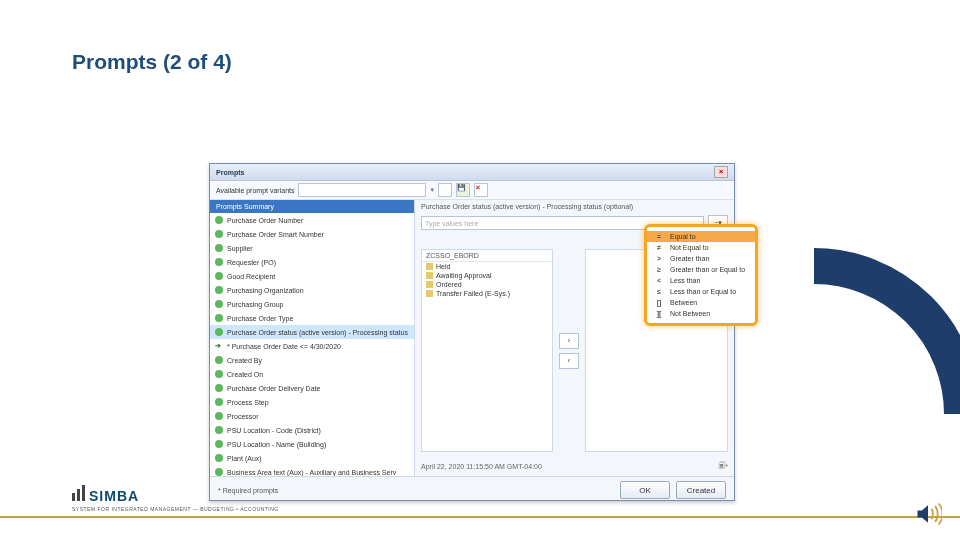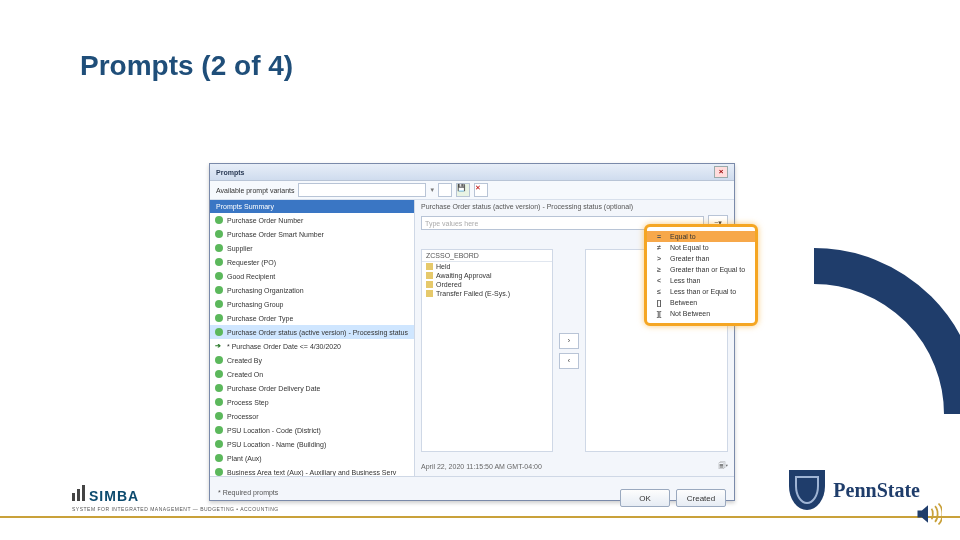--- a/index.html
+++ b/index.html
@@ -1,17 +1,17 @@
 <!DOCTYPE html>
 <html><head>
 <meta charset="utf-8">
 <style>
   html,body{margin:0;padding:0;width:960px;height:540px;font-family:Arial,Helvetica,sans-serif;background:#fff;overflow:hidden}
   .slide{position:relative;width:960px;height:540px}
-  .title{position:absolute;left:80px;top:50px;font-size:28px;font-weight:bold;color:#1f4e79}
+  .title{position:absolute;left:72px;top:50px;font-size:21px;font-weight:bold;color:#1f4e79}
   .body-text{position:absolute;left:72px;top:100px;width:820px;font-size:21px;color:#222;line-height:1.3}
   
   .dialog{position:absolute;left:209px;top:163px;width:524px;height:336px;border:1px solid #7a8aaa;background:#f3f6fb;font-size:7px;color:#333;box-shadow:0 2px 4px rgba(0,0,0,.2)}
   .dlg-titlebar{height:16px;background:linear-gradient(#e7eef8,#cfdcee);display:flex;align-items:center;padding:0 6px;color:#2a3a55;font-weight:bold;border-bottom:1px solid #b8c4d6}
   .dlg-close{margin-left:auto;width:12px;height:10px;border:1px solid #9aa;background:#fdd;color:#900;display:flex;align-items:center;justify-content:center;font-size:8px;line-height:8px}
   .dlg-toolbar{height:18px;display:flex;align-items:center;gap:4px;padding:0 6px;background:#f6f9fd;border-bottom:1px solid #d8e0ec}
   .dlg-toolbar input{height:12px;width:120px;font-size:7px;border:1px solid #b8c4d6;background:#fff;padding:0 3px}
   .tb-icon{width:12px;height:12px;border:1px solid #b8c4d6;background:#fff;display:inline-block}
   .dlg-main{display:flex;height:calc(100% - 16px - 18px - 26px)}
   .left-pane{flex:0 0 204px;display:flex;flex-direction:column;border-right:1px solid #cfd8e6}
@@ -26,21 +26,21 @@
   .right-row{display:flex;align-items:center;gap:4px;padding:2px 6px}
   .right-input{flex:1;height:12px;border:1px solid #b8c4d6;background:#fff;padding:0 3px;display:flex;align-items:center}
   .op-btn{width:18px;height:14px;border:1px solid #b8c4d6;background:#fff;display:flex;align-items:center;justify-content:center}
   .right-body{flex:1;display:flex;gap:6px;padding:4px 6px}
   .values-col{flex:0 0 130px;border:1px solid #cfd8e6;background:#fff;display:flex;flex-direction:column}
   .values-col .vhead{padding:2px 4px;color:#555;border-bottom:1px solid #e0e6ef}
   .v-row{display:flex;align-items:center;gap:3px;padding:1px 4px}
   .v-box{width:7px;height:7px;background:#e6c96b;display:inline-block}
   .sel-col{flex:1;border:1px solid #cfd8e6;background:#fff}
   .right-foot{padding:3px 6px;color:#666;height:14px;display:flex;align-items:center}
-  .dlg-foot{height:26px;border-top:1px solid #cfd8e6;display:flex;padding:12px 8px}
+  .dlg-foot{height:26px;border-top:1px solid #cfd8e6;display:flex;align-items:center;padding:0 8px}
   .req{font-size:7px;color:#555}
   .btn{margin-left:6px;height:16px;min-width:48px;border:1px solid #9aa9bf;background:linear-gradient(#fdfdfd,#e6ecf4);font-size:8px;display:flex;align-items:center;justify-content:center;border-radius:2px}
   .btn:first-of-type{margin-left:auto}
   
   .highlight-box{position:absolute;right:-24px;top:24px;width:108px;border:3px solid #f5a623;border-radius:6px;background:#fff;box-shadow:0 0 6px rgba(245,166,35,.6);padding:4px 0;z-index:5}
   .op-row{display:flex;align-items:center;gap:5px;padding:2px 6px}
   .op-row.sel{background:#f7a84a}
   .op-sym{width:12px;font-weight:bold;color:#555;display:inline-block;text-align:center}
   
   .simba{position:absolute;left:72px;bottom:36px;font-size:14px;font-weight:bold;letter-spacing:1px;color:#0c4a6e}
@@ -247,24 +247,20 @@
         <span style="height:8px"></span>
         <span style="height:12px"></span>
         <span style="height:16px"></span>
       </span><span>SIMBA</span>
   </div>
   <div class="simba-sub">SYSTEM FOR INTEGRATED MANAGEMENT — BUDGETING • ACCOUNTING</div>
 
   <div class="curve"></div>
   <div class="gold-line"></div>
 
-  <div class="penn">
-    <div class="shield"></div>
-    <div class="penn-text">PennState</div>
-  </div>
 
   <div class="speaker">
     <svg viewBox="0 0 32 32">
         <path fill="#1f3d6b" d="M4 12h5l7-6v20l-7-6H4z"></path>
       <path stroke="#c9a13a" stroke-width="2" fill="none" d="M20 10c2 2 2 10 0 12M24 7c4 4 4 14 0 18M28 4c6 6 6 18 0 24"></path>
       </svg>
   </div>
 </div>
 
 </body></html>

